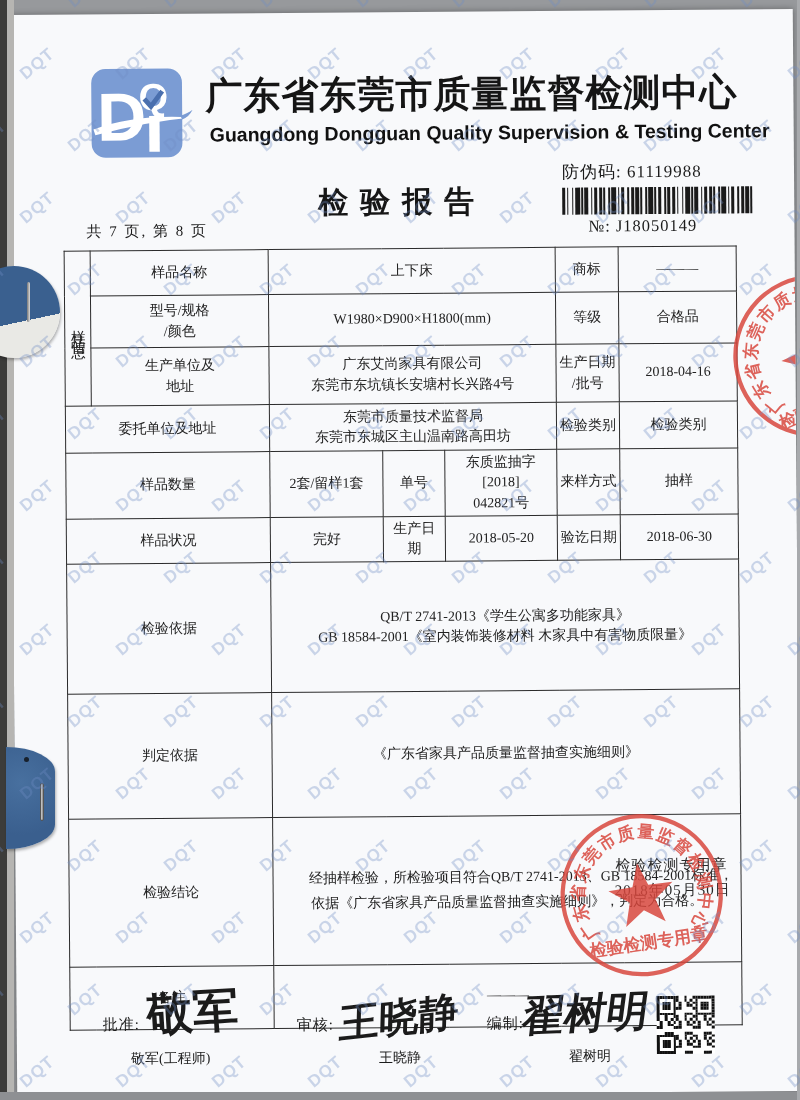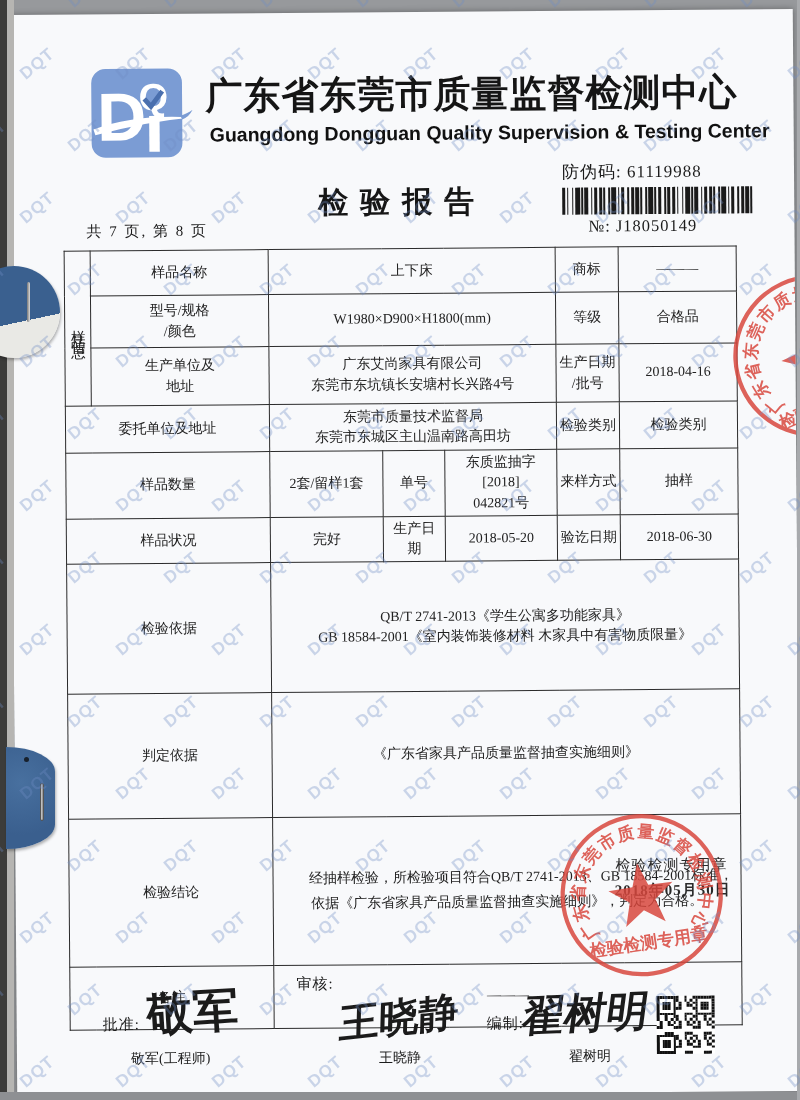--- a/index.html
+++ b/index.html
@@ -43,21 +43,21 @@
   td.side-head { writing-mode:vertical-rl; letter-spacing:5px; font-size:14.5px; padding:6px 0; }
   td.lefttext { text-align:left; padding-left:16px; }
   td.concl { text-align:left; vertical-align:top; padding:14px 18px 0 14px; position:relative; }
   .indent { text-indent:2em; line-height:1.75; font-size:14px; }
 
   
   .stamp { position:absolute; opacity:.84; pointer-events:none; }
   .stamp-main { left:541px; top:800px; width:170px; height:170px; transform:rotate(-8deg); z-index:20; }
   .stamp-top  { left:718px; top:262px; width:170px; height:170px; transform:rotate(-24deg); z-index:20; }
   .printed-stamp-label { position:absolute; left:600px; top:846px; font-size:15px; letter-spacing:1px; color:#2a2a2a; z-index:10; }
-  .printed-stamp-date  { position:absolute; left:599px; top:871px; font-size:15px; letter-spacing:1px; color:#2a2a2a; z-index:10;font-weight:bold; }
+  .printed-stamp-date  { position:absolute; left:599px; top:871px; font-size:15px; letter-spacing:1px; color:#2a2a2a; z-index:10; }
 
   
   .sig-label { position:absolute; font-size:15px; letter-spacing:1px; }
   .sig-hand { position:absolute; font-family:"Liberation Sans","DejaVu Sans",sans-serif;
               font-weight:700; color:#1b1b1b; }
   .sig-print { position:absolute; font-size:14px; }
   .qr { position:absolute; left:640px; top:986px; width:58px; height:58px;
         display:grid; grid-template-columns:repeat(21,1fr); grid-template-rows:repeat(21,1fr);
         background:#fff; }
   .qr i { display:block; }
@@ -252,21 +252,21 @@
         <circle cx="100" cy="100" r="93" fill="none" stroke="#d8463c" stroke-width="5"></circle>
         <polygon fill="#d8463c" points="100,62 109.4,89.1 138,89.6 115.2,106.9 123.5,134.4 100,118 76.5,134.4 84.8,106.9 62,89.6 90.6,89.1"></polygon>
         <text fill="#d8463c" font-size="20" font-weight="bold" letter-spacing="2" font-family="Liberation Sans, DejaVu Sans, sans-serif"><textPath href="#arcB" textLength="305" lengthAdjust="spacingAndGlyphs">广东省东莞市质量监督检测中心</textPath></text>
         <text x="100" y="163" text-anchor="middle" fill="#d8463c" font-size="20" font-weight="bold" font-family="Liberation Sans, DejaVu Sans, sans-serif">检验检测专用章</text>
       </svg></div>
 
   <div class="sig-label" style="left:86px; top:1001px;">批准:</div>
   <div class="sig-hand" style="left:130px; top:968px; font-size:46px; transform:rotate(-3deg);">敬军</div>
   <div class="sig-print" style="left:114px; top:1036px;">敬军(工程师)</div>
 
-  <div class="sig-label" style="left:280px; top:962px;">审核:</div>
+  <div class="sig-label" style="left:280px; top:1003px;">审核:</div>
   <div class="sig-hand" style="left:322px; top:978px; font-size:40px; transform:rotate(-6deg) skewX(-8deg);">王晓静</div>
   <div class="sig-print" style="left:362px; top:1037px;">王晓静</div>
 
   <div class="sig-label" style="left:470px; top:1003px;">编制:</div>
   <div class="sig-hand" style="left:506px; top:975px; font-size:42px; transform:rotate(-2deg) skewX(-10deg);">翟树明</div>
   <div class="sig-print" style="left:552px; top:1037px;">翟树明</div>
 
   <div class="qr" id="qr">
       <i class="b"></i>
       <i class="b"></i>

